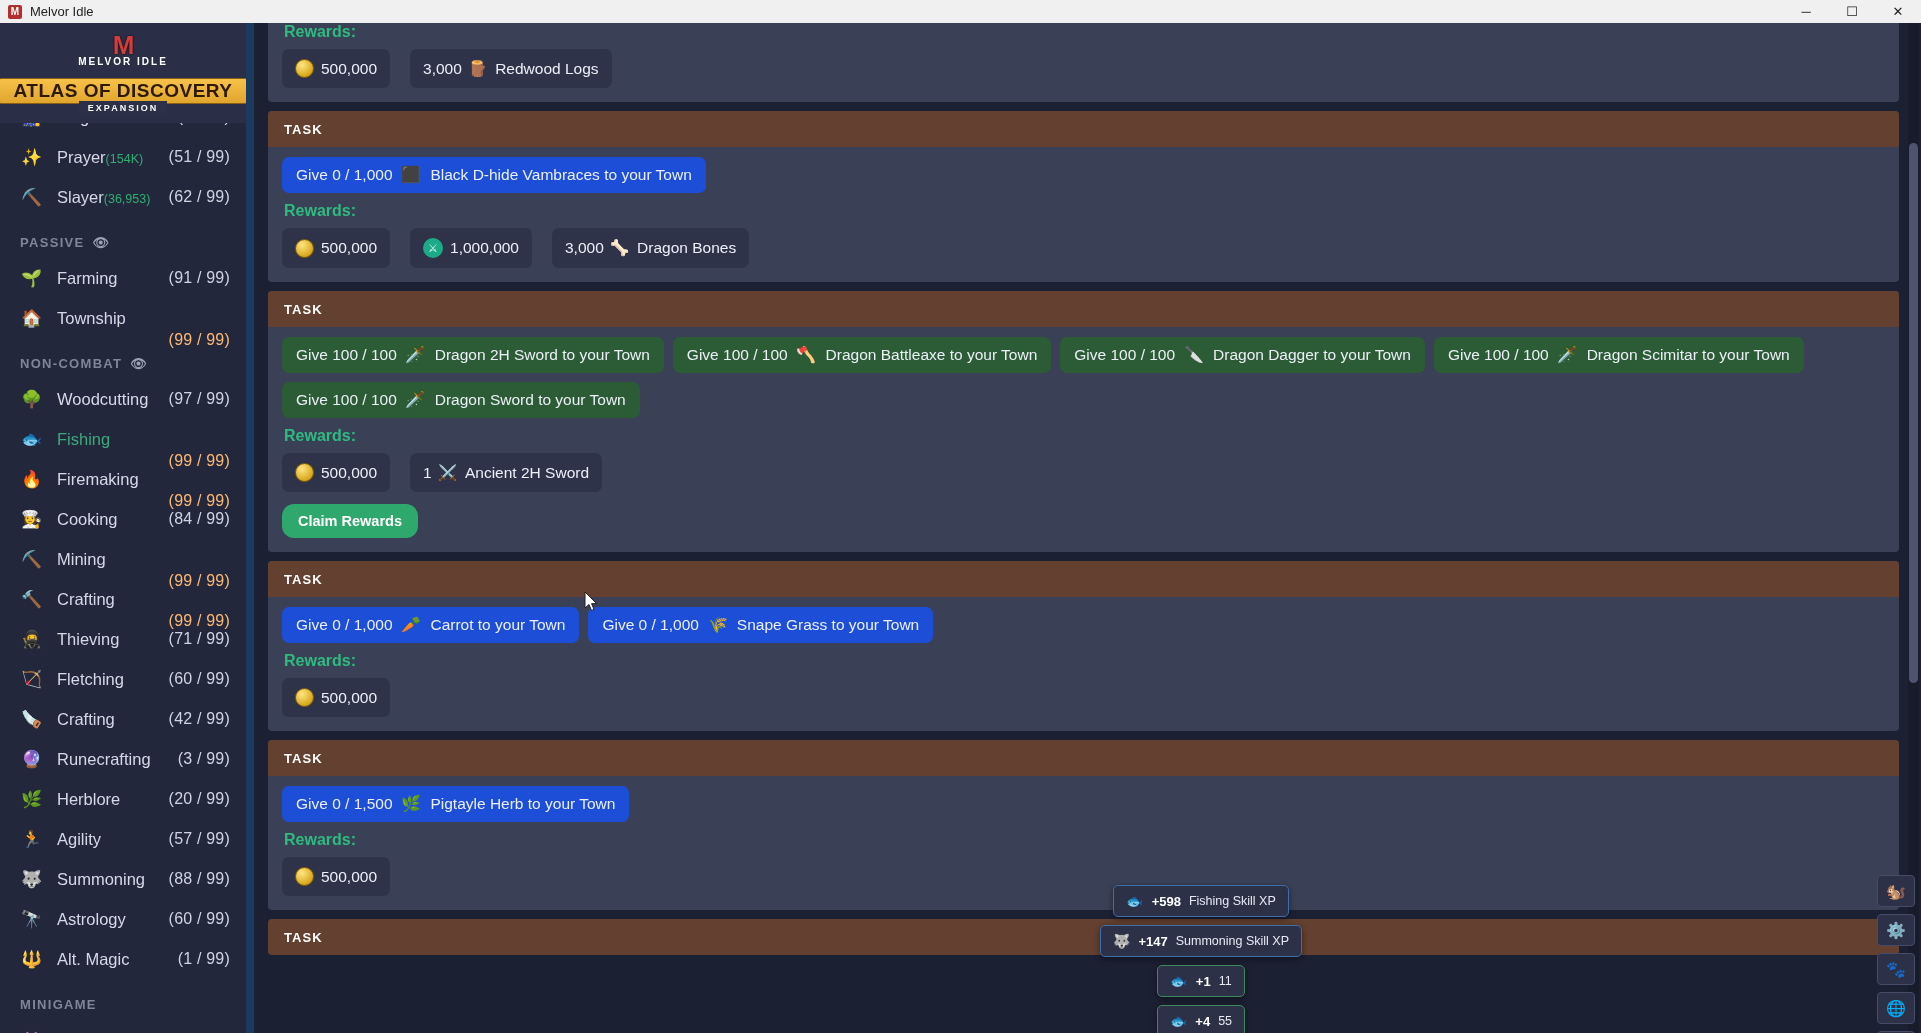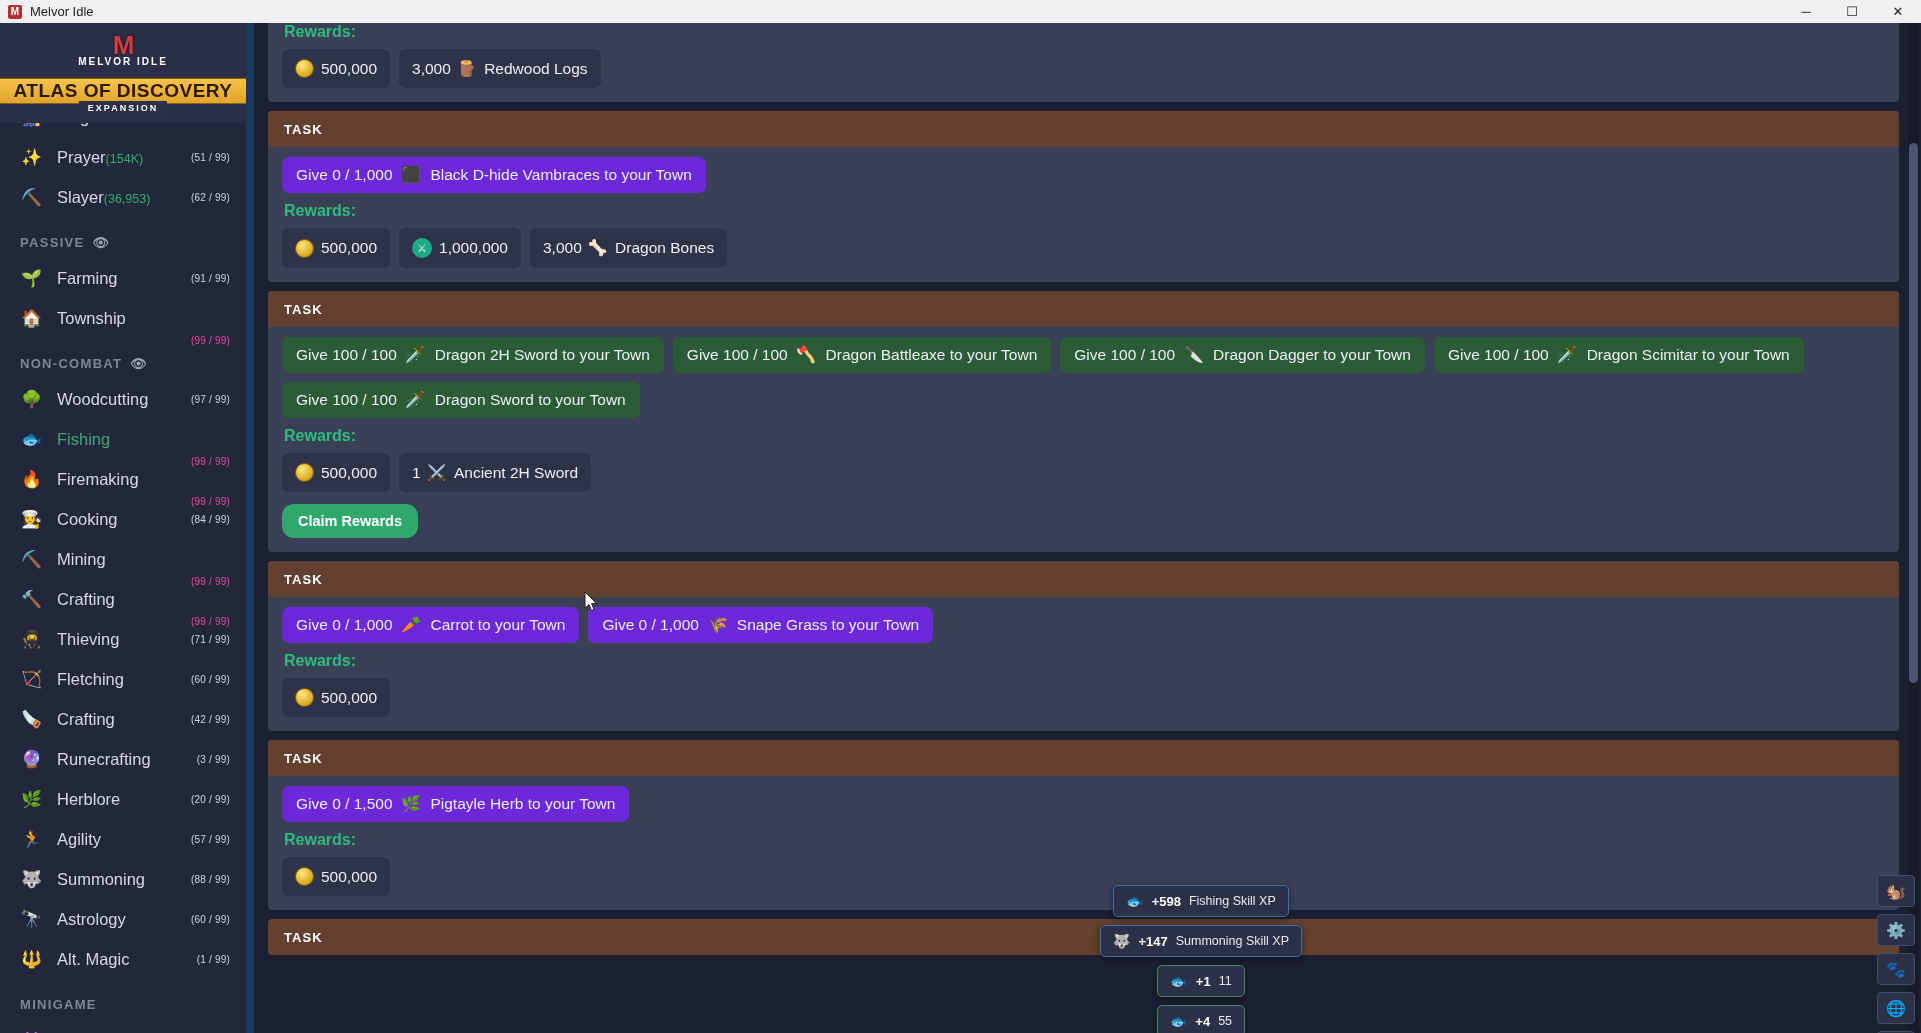--- a/index.html
+++ b/index.html
@@ -102,23 +102,23 @@
     cursor: pointer;
     white-space: nowrap;
   }
   .skill-row .ic {
     width: 24px; height: 24px; flex: none; margin-right: 13px;
     display: flex; align-items: center; justify-content: center;
     font-size: 17px; line-height: 1;
   }
   .skill-row .nm { flex: 1; font-size: 16.5px; }
   .skill-row .xp { color: #2fae6e; font-size: 12.5px; }
-  .skill-row .lvl { font-size: 10px; color: #cfd4e2; letter-spacing: .2px; }
+  .skill-row .lvl { font-size: 16px; color: #cfd4e2; letter-spacing: .2px; }
   .skill-row.active .nm { color: #3da97a; }
-  .skill-row.maxed .lvl { color: #ec4899; margin-top: 44px; }
+  .skill-row.maxed .lvl { color: #fdba74; margin-top: 44px; }
 
   .section-head {
     padding: 18px 20px 8px 20px;
     color: #7e8699;
     font-size: 13px;
     font-weight: bold;
     letter-spacing: 1.3px;
     display: flex; align-items: center; gap: 8px;
   }
   .eye { font-size: 13px; color: #9aa2b5; }
@@ -146,39 +146,39 @@
     color: #fff;
     font-size: 13px;
     font-weight: bold;
     letter-spacing: 1.1px;
     padding: 11px 16px 10px 16px;
   }
   .card-body { padding: 10px 14px 14px 14px; }
 
   .pill-row { display: flex; flex-wrap: wrap; gap: 9px; margin-bottom: 9px; }
   .pill {
-    background: #6d28d9;
+    background: #1d4ed8;
     border-radius: 7px;
     color: #eceff7;
     font-size: 15.5px;
     padding: 10px 14px;
     display: flex; align-items: center; gap: 9px;
     white-space: nowrap;
     line-height: 1;
   }
   .pill.done { background: #2b5c35; }
   .pill .emo { font-size: 16px; line-height: 1; }
 
   .rewards-label {
     color: #2fbb7f;
     font-weight: bold;
     font-size: 16px;
     margin: 6px 0 8px 2px;
   }
-  .rw-row { display: flex; flex-wrap: wrap; gap: 9px; }
+  .rw-row { display: flex; flex-wrap: wrap; gap: 20px; }
   .rw {
     background: #2e3349;
     border-radius: 7px;
     color: #eceff7;
     font-size: 15.5px;
     padding: 10px 13px;
     display: flex; align-items: center; gap: 7px;
     white-space: nowrap; line-height: 1;
   }
   .rw .coin {

